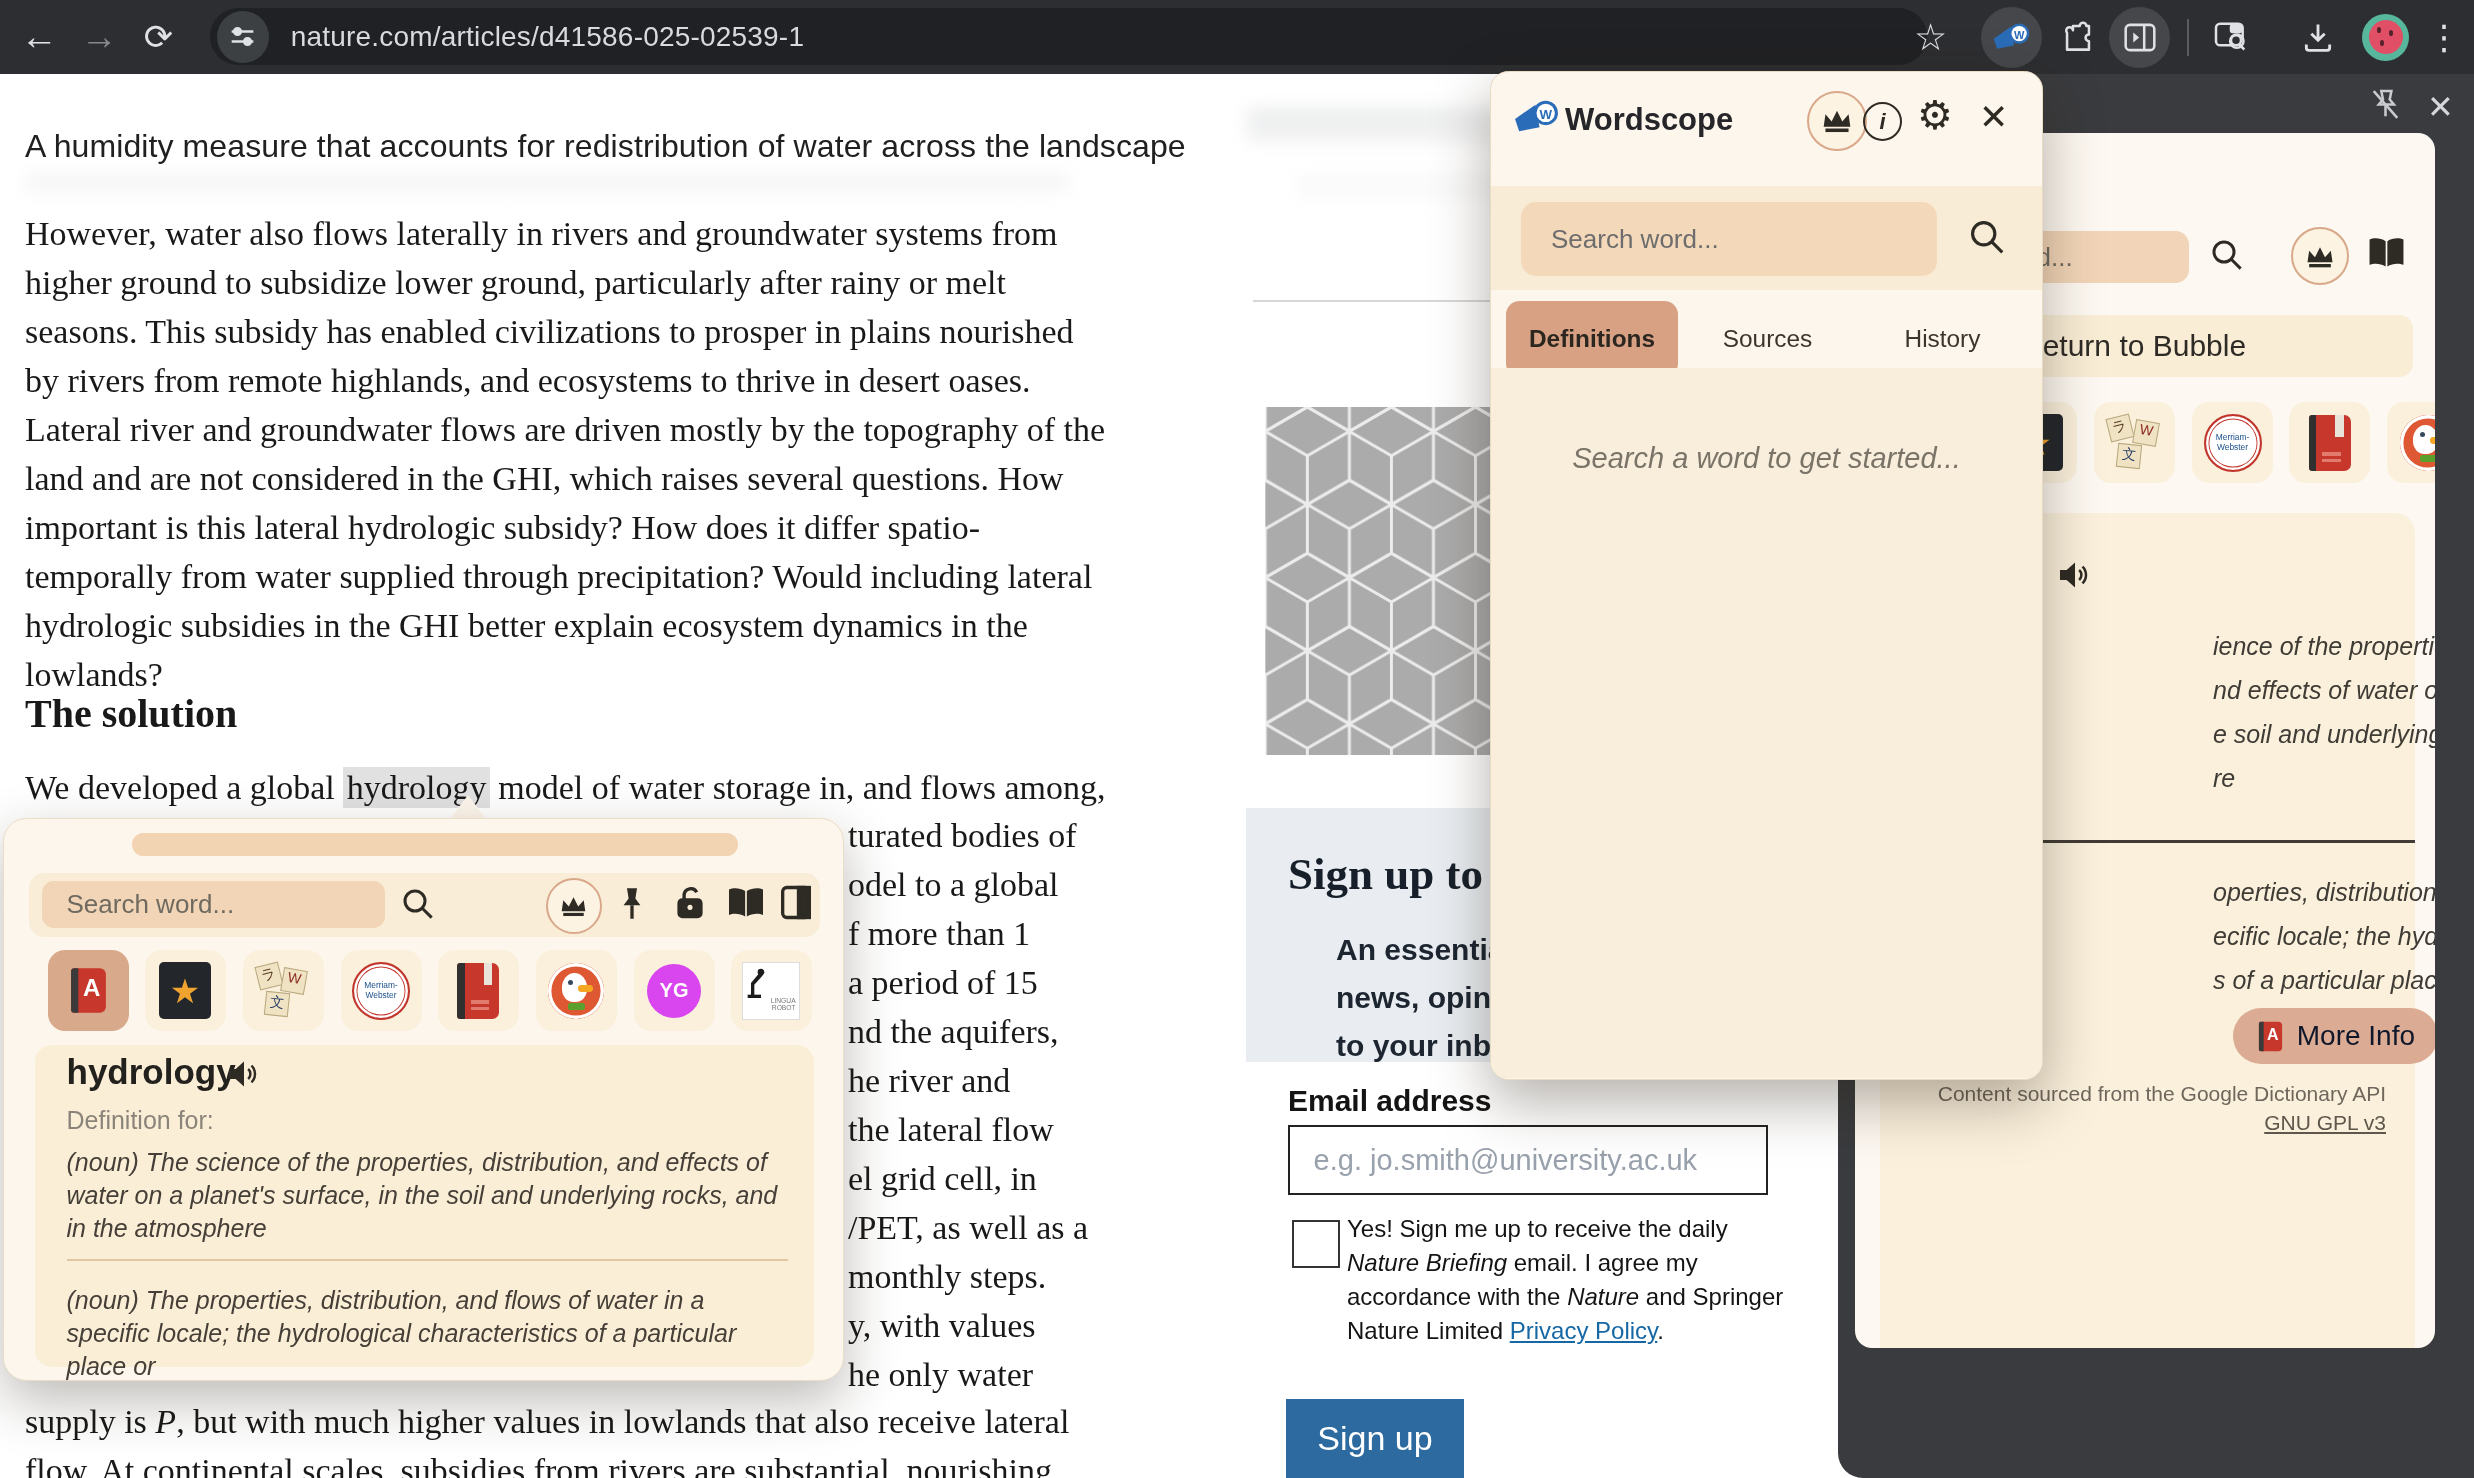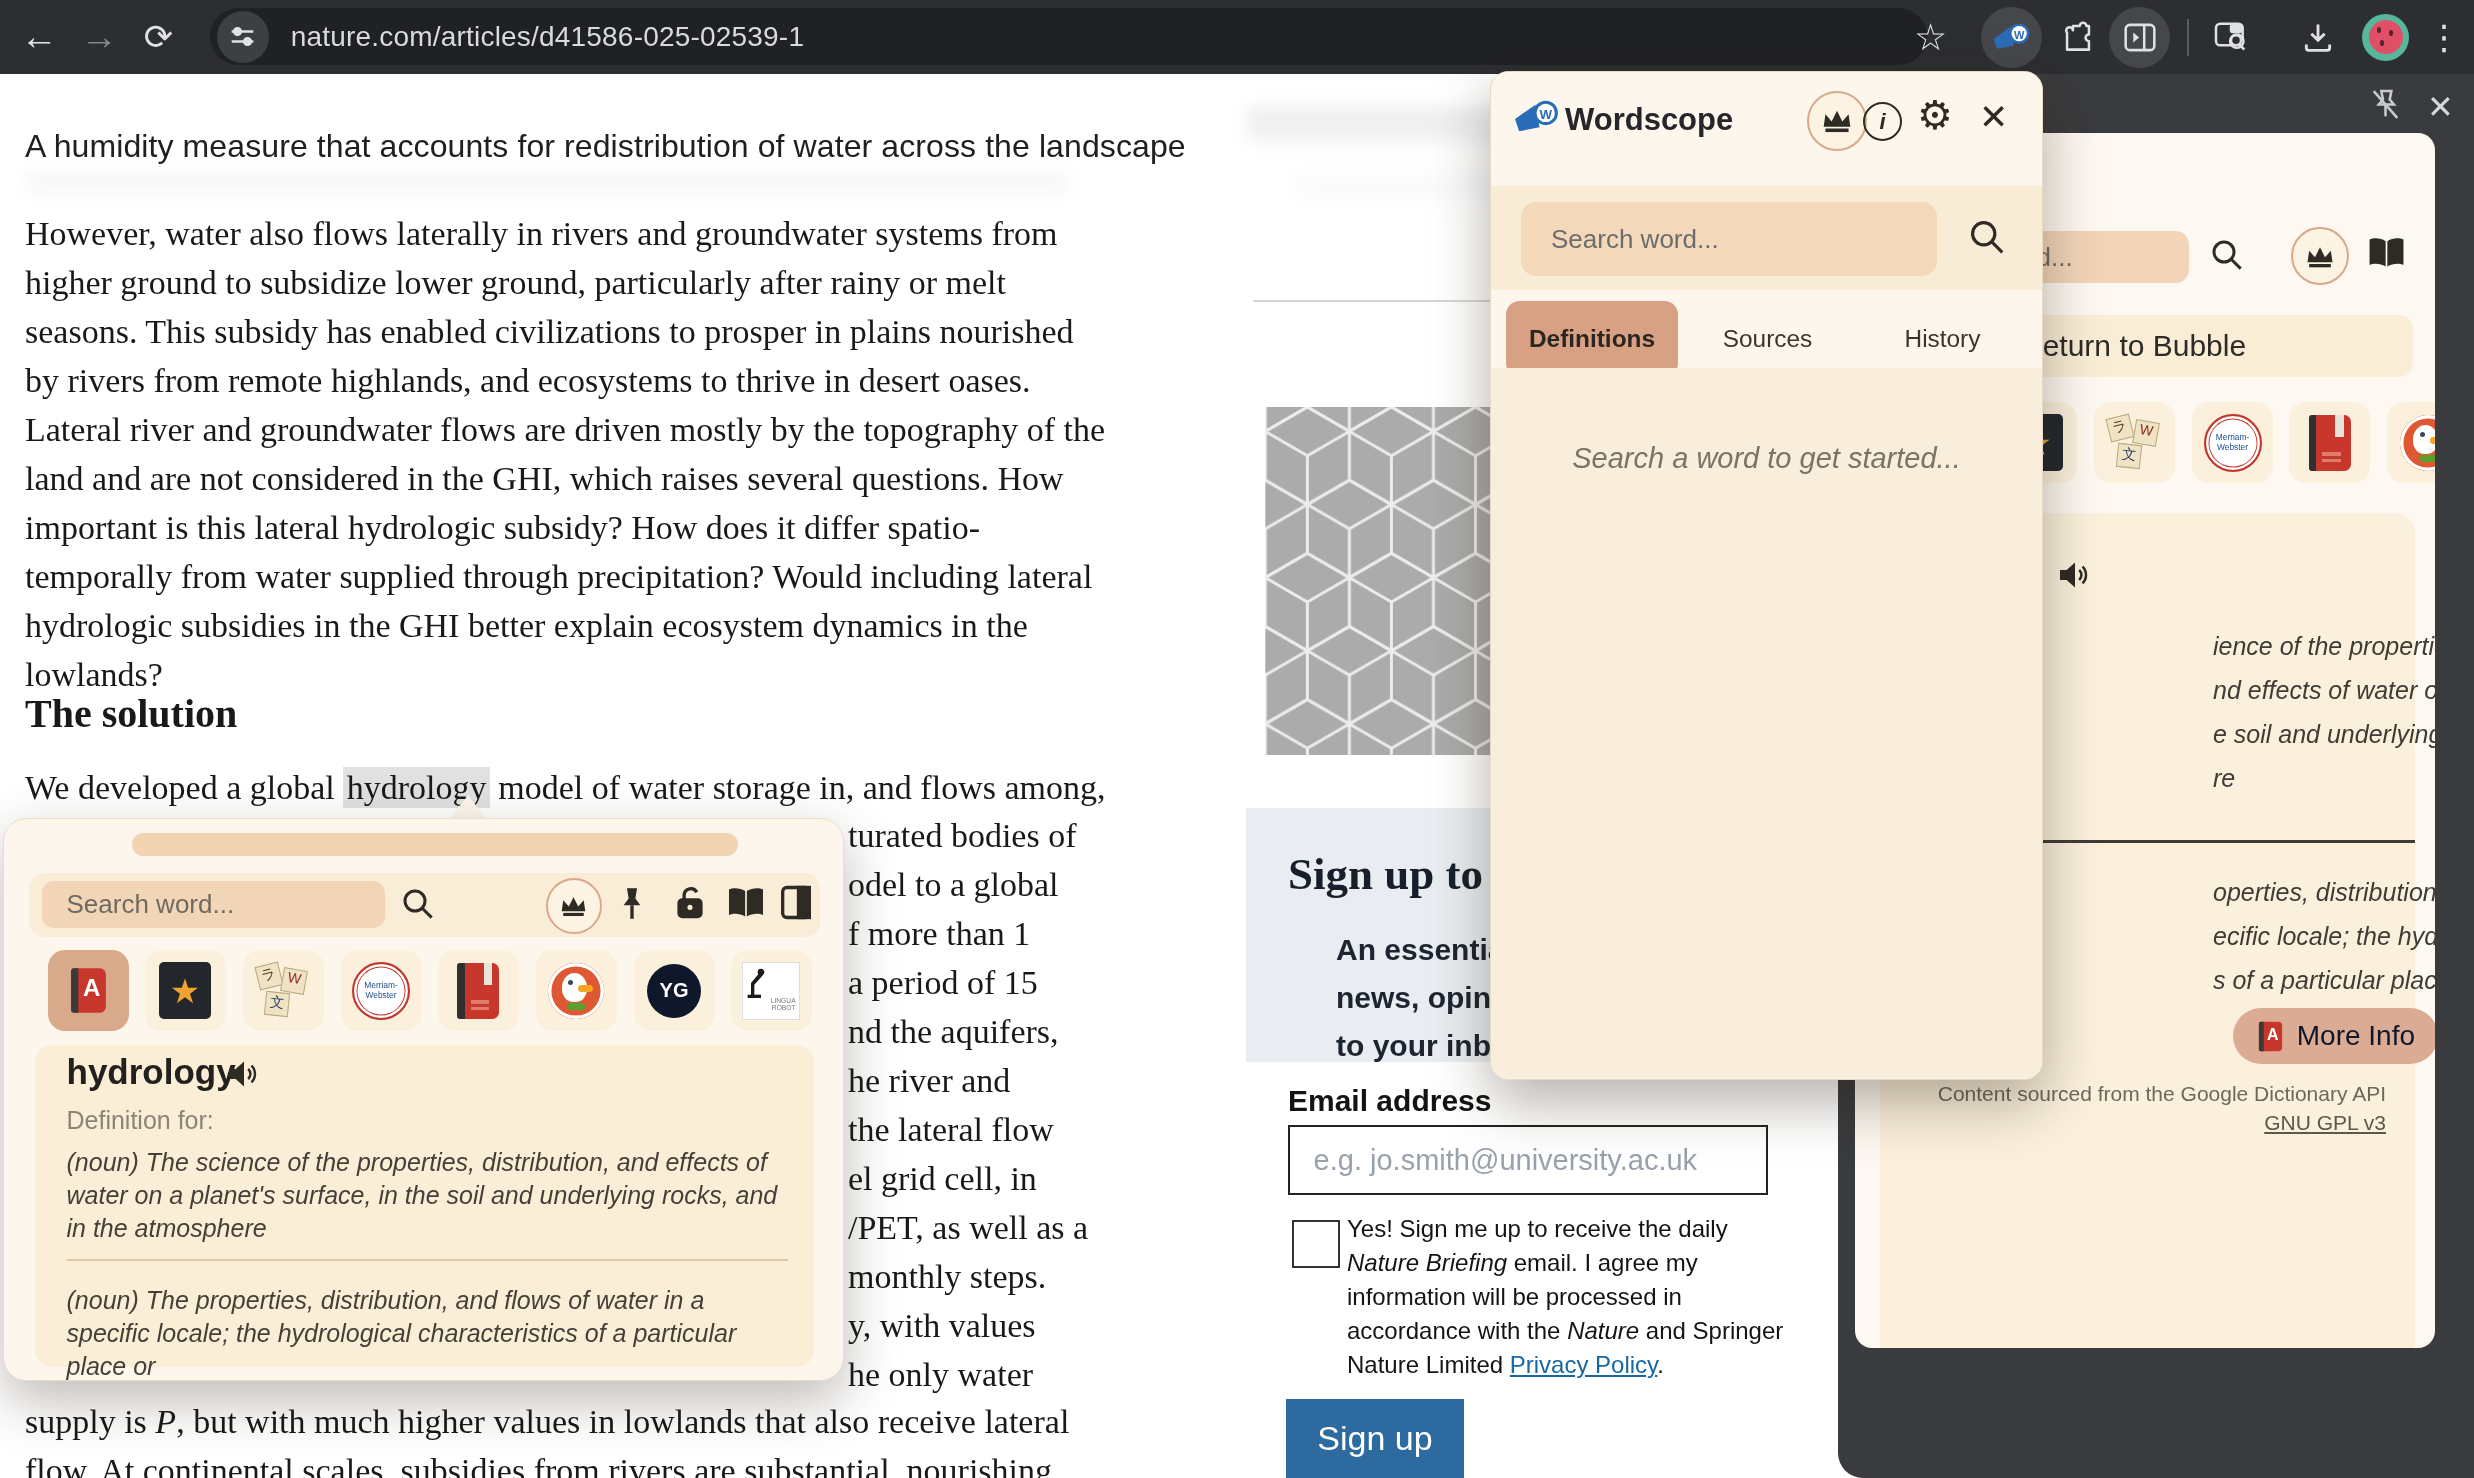--- a/index.html
+++ b/index.html
@@ -171,21 +171,20 @@
       </div>
     <div class="abs emlabel" style="top:1010px;">Email address</div>
     <div class="abs eminput" style="top:1051px;">
       <span class="emplace">e.g. jo.smith@university.ac.uk</span>
     </div>
     <div class="abs chkbox" style="top:1146px;"></div>
     <div class="abs" style="left:1347px;top:1138px;">
 
     <div class="consline"><span>Yes! Sign me up to receive the daily</span></div>
         <div class="consline"><span class="it">Nature Briefing</span><span> email. I agree my</span></div>
-        <div class="consline"><span>information will be processed in</span></div>
         <div class="consline"><span>accordance with the </span><span class="it">Nature</span><span> and Springer</span></div>
         <div class="consline"><span>Nature Limited </span><span class="link">Privacy Policy</span><span>.</span></div>
       </div>
     <div class="abs signbtn" style="top:1325px;">Sign up</div>
   </div>
 
   <div class="abs toolbar">
     <div class="tb-ic tb-arrow" style="left:17px;width:44px;">←</div>
     <div class="tb-ic tb-arrow dim" style="left:77px;width:44px;">→</div>
     <div class="tb-ic" style="left:135px;width:47px;font-size:35px;">⟳</div>
@@ -469,21 +468,21 @@
       </div>
     <div class="tile" style="left:532px;">
         <div style="width:56px;height:56px;border-radius:50%;background:#de5833;box-shadow:inset 0 0 0 3.4px #fff,inset 0 0 0 6.7px #de5833;position:relative;">
           <i style="position:absolute;left:13.5px;top:10px;width:25px;height:29px;background:#fff;border-radius:50% 50% 45% 45%;"></i>
           <i style="position:absolute;left:30px;top:22px;width:15px;height:7.6px;background:#f5a623;border-radius:3.4px;"></i>
           <i style="position:absolute;left:20px;top:17px;width:5px;height:5px;background:#35495e;border-radius:50%;"></i>
           <i style="position:absolute;left:20px;top:40px;width:17px;height:7.6px;background:#5aa02c;border-radius:2.5px;"></i>
         </div>
       </div>
     <div class="tile" style="left:630px;">
-        <div style="width:54px;height:54px;border-radius:50%;background:#0f172a;display:flex;align-items:center;justify-content:center;color:#fff;font-weight:bold;font-size:20px;">YG</div>
+        <div style="width:54px;height:54px;border-radius:50%;background:#d946ef;display:flex;align-items:center;justify-content:center;color:#fff;font-weight:bold;font-size:20px;">YG</div>
       </div>
     <div class="tile" style="left:727px;">
         <div style="width:56px;height:56px;background:#fff;border:0.8px solid #ddd;position:relative;display:flex;align-items:flex-end;justify-content:flex-end;">
           <svg width="25" height="34" viewBox="0 0 30 40" style="position:absolute;left:3.4px;top:3.4px;">
             <path d="M6 36 L6 20 L16 8 L20 11 L10 22 L10 36 Z" fill="#1c1c1c"></path>
             <circle cx="18" cy="7" r="4" fill="#1c1c1c"></circle>
             <rect x="2" y="34" width="16" height="4" fill="#1c1c1c"></rect>
           </svg>
           <span style="font-size:6.7px;color:#777;margin:0 3.4px 6.7px 0;text-align:right;line-height:7.6px;">LINGUA<br>ROBOT</span>
         </div>

